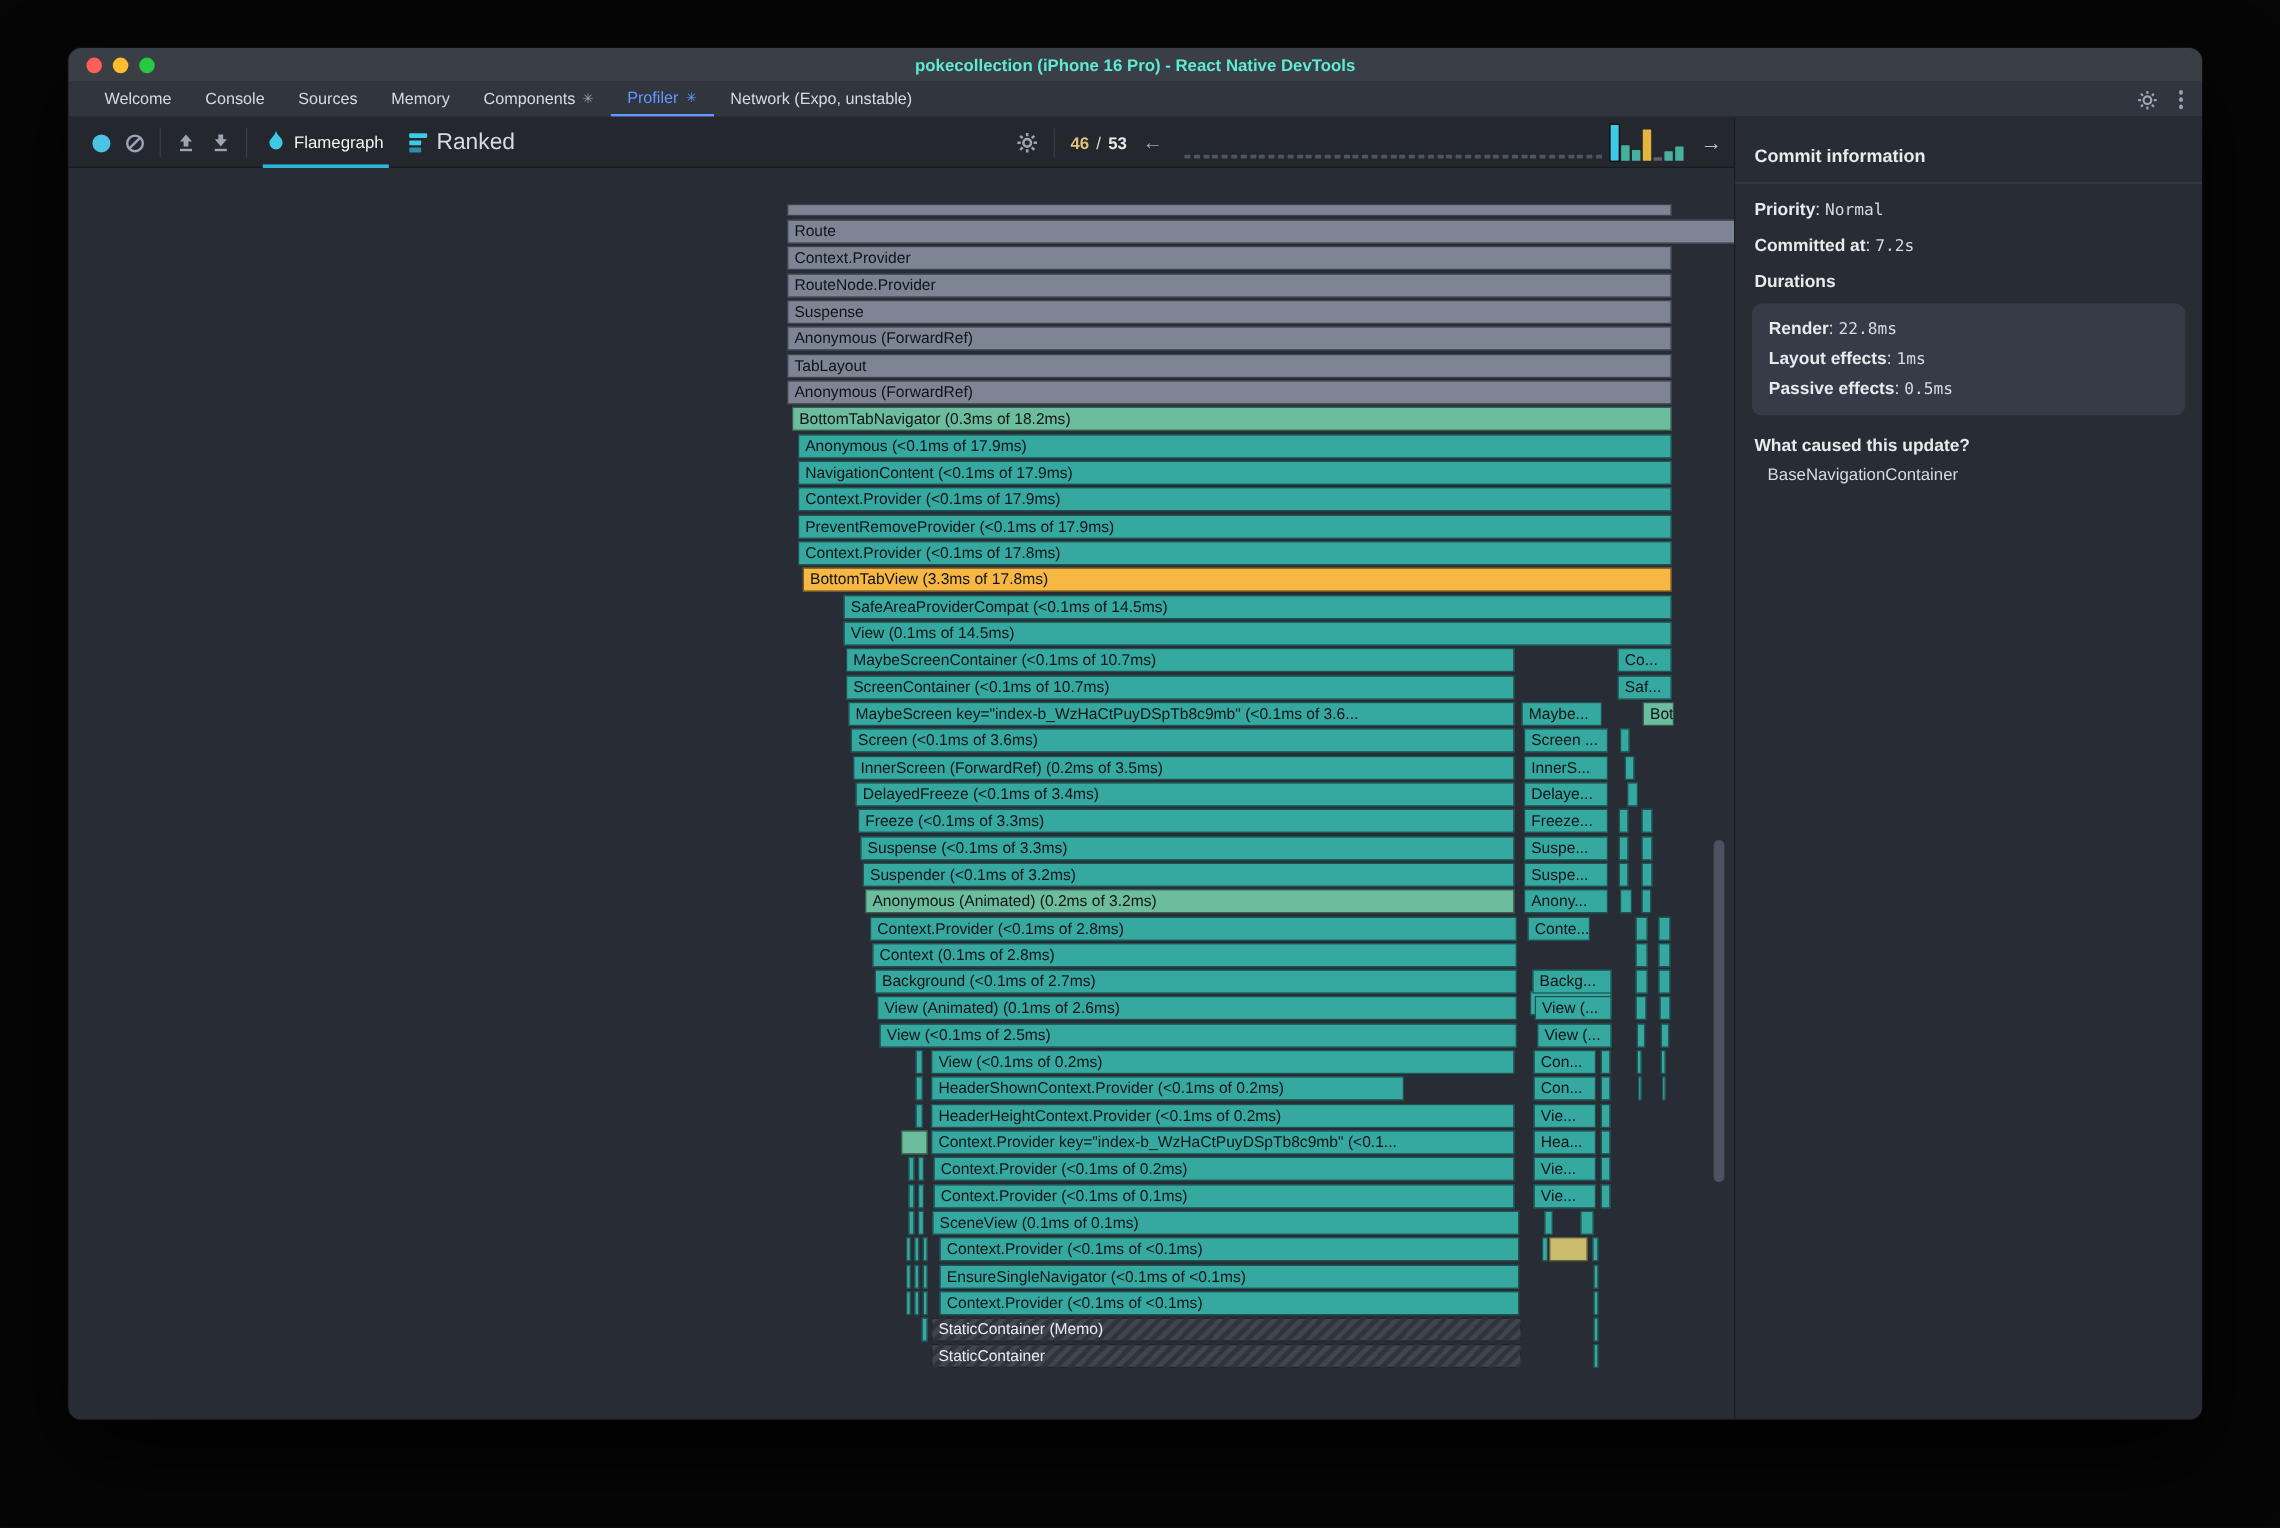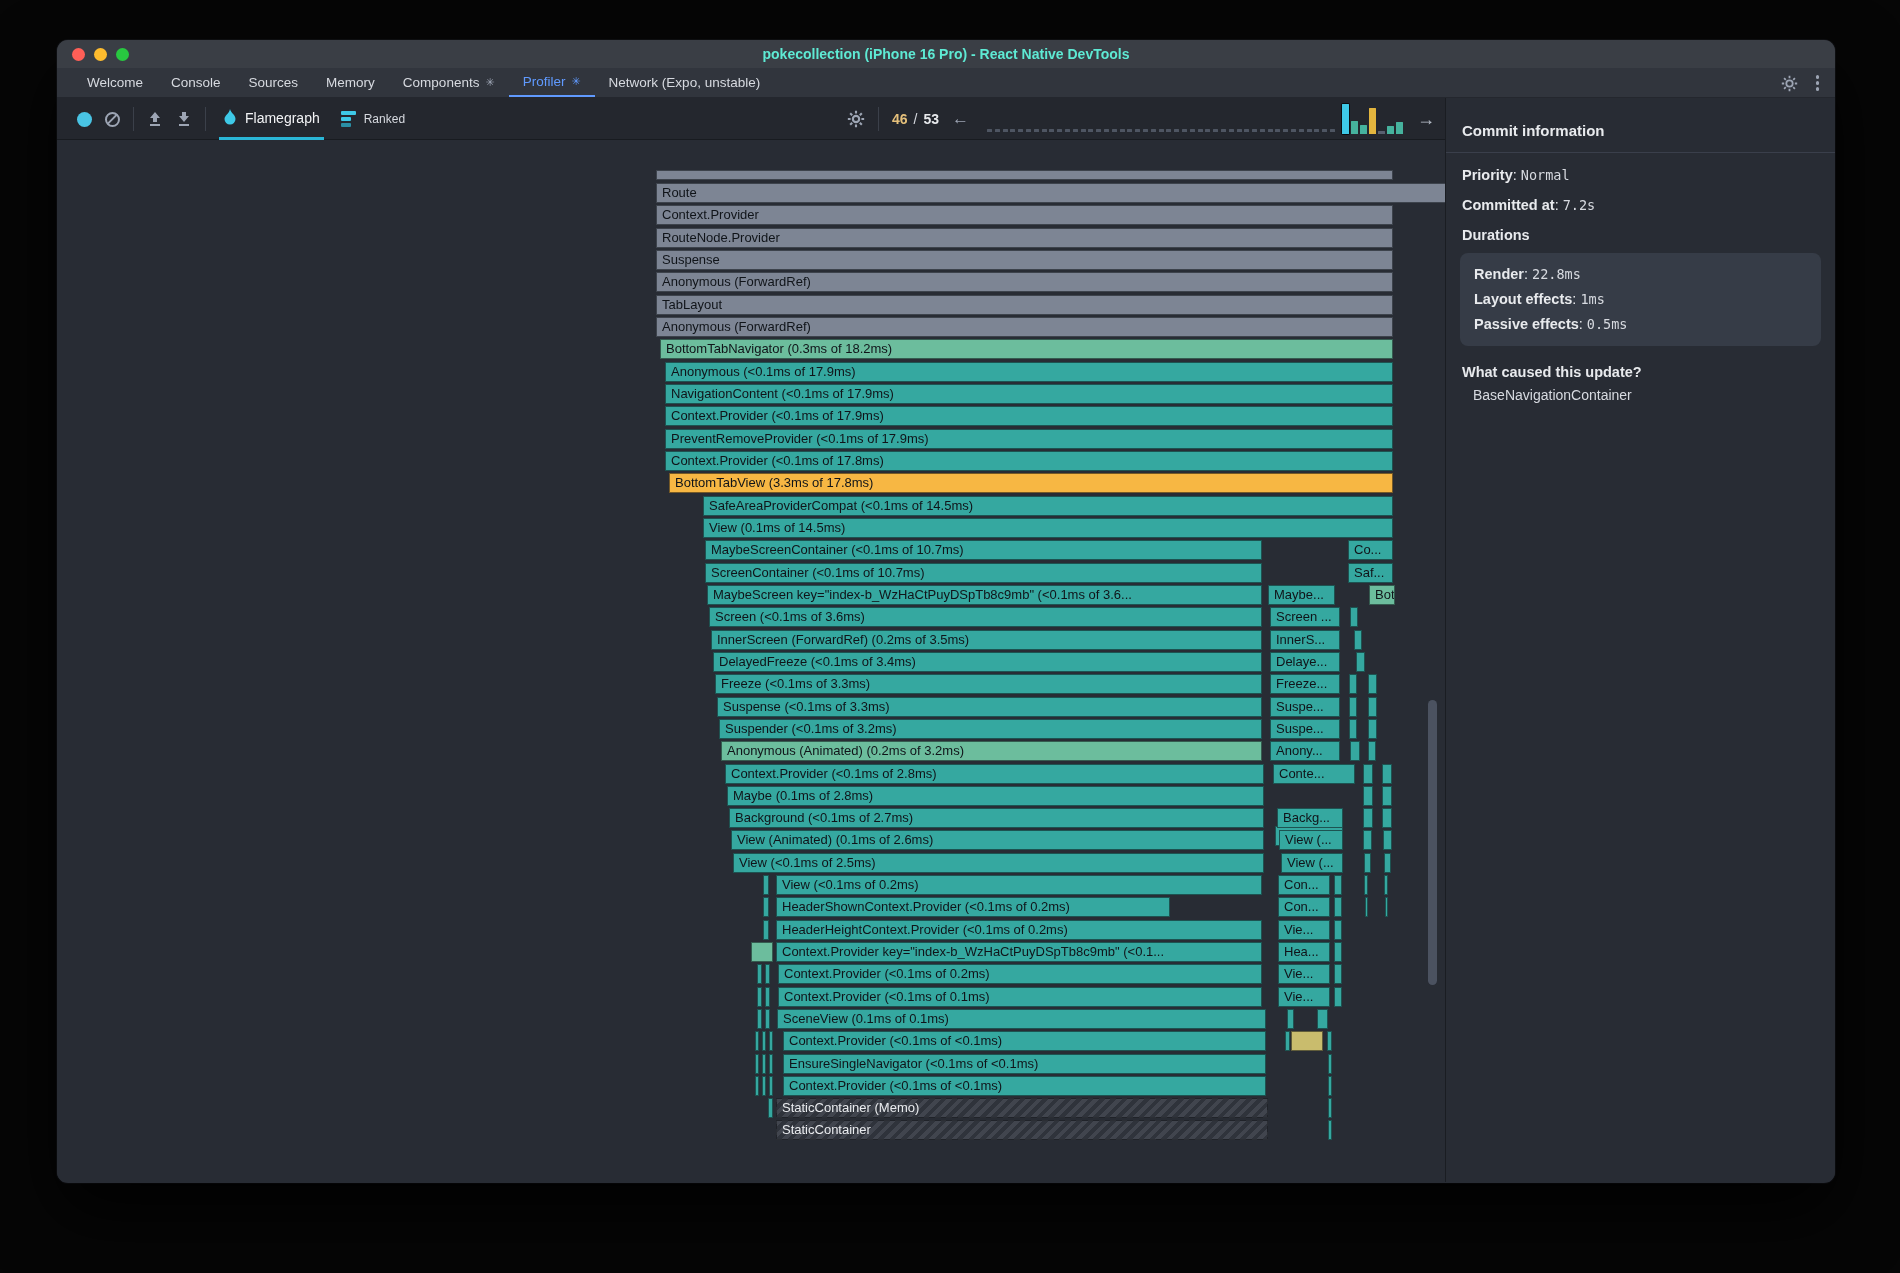--- a/index.html
+++ b/index.html
@@ -34,21 +34,21 @@
   
   .toolbar { height:42px; background:#24272e; border-bottom:1px solid #181b20; position:relative; }
   .cluster { position:absolute; top:0; height:42px; display:flex; align-items:center; gap:13px; }
   .sep { width:1px; height:24px; background:#3b404a; }
   .rec-dot { width:15px; height:15px; border-radius:50%; background:#49c4e4; }
   .block-icon { width:15px; height:15px; border-radius:50%; border:2px solid #9da5b4; position:relative; }
   .block-icon::after { content:""; position:absolute; left:-1px; top:4.6px; width:13px; height:2px; background:#9da5b4; transform:rotate(-45deg); }
   .fg-tab { display:flex; align-items:center; gap:8px; height:42px; padding:0 4px; border-bottom:3px solid #2ab6d6; }
   .fg-tab .lbl { color:#f2f3f5; font-size:14px; }
   .rk-tab { display:flex; align-items:center; gap:8px; height:42px; padding:0 4px; }
-  .rk-tab .lbl { color:#d7dae0; font-size:12px; }
+  .rk-tab .lbl { color:#d7dae0; font-size:19px; }
   .rk-icon { display:flex; flex-direction:column; gap:2.5px; }
   .rk-icon i { display:block; height:3.5px; background:#3ec9e7; border-radius:1px; }
   .rk-icon i:nth-child(1){width:15px;} .rk-icon i:nth-child(2){width:10px;} .rk-icon i:nth-child(3){width:10px; background:#2a8fa5;}
   .count { font-size:14px; font-weight:bold; }
   .count .cur { color:#e5c07b; } .count .sl { color:#d7dae0; margin:0 6px; font-weight:normal;} .count .tot { color:#e8eaed; }
   .arrow { font-size:17px; color:#9da5b4; }
   .commit-dashes { position:absolute; left:930px; bottom:7px; display:flex; align-items:flex-end; gap:2.8px; }
   .commit-dashes i { width:5px; height:3px; background:#4e5562; display:block; border-radius:0.5px;}
   .commit-bars { position:absolute; left:1285px; bottom:5px; display:flex; align-items:flex-end; gap:2px; height:32px; }
   .commit-bars i { width:7px; display:block; border-radius:0.5px; }
@@ -352,26 +352,26 @@
             <div class="seg c-t nopad" style="left: 1311px; width: 9px;"></div>
           </div>
           <div class="frow" style="top: 601px; height: 20px;">
             <div class="seg c-l" style="left: 664px; width: 541px;">Anonymous (Animated) (0.2ms of 3.2ms)</div>
             <div class="seg c-t" style="left: 1213px; width: 70px;">Anony...</div>
             <div class="seg c-t nopad" style="left: 1293px; width: 10px;"></div>
             <div class="seg c-t nopad" style="left: 1311px; width: 8px;"></div>
           </div>
           <div class="frow" style="top: 624px; height: 20px;">
             <div class="seg c-t" style="left: 668px; width: 539px;">Context.Provider (&lt;0.1ms of 2.8ms)</div>
-            <div class="seg c-t" style="left: 1216px; width: 82px;">Conte...</div>
+            <div class="seg c-t" style="left: 1216px; width: 52px;">Conte...</div>
             <div class="seg c-t nopad" style="left: 1306px; width: 10px;"></div>
             <div class="seg c-t nopad" style="left: 1325px; width: 10px;"></div>
           </div>
           <div class="frow" style="top: 646px; height: 20px;">
-            <div class="seg c-t" style="left: 670px; width: 537px;">Maybe (0.1ms of 2.8ms)</div>
+            <div class="seg c-t" style="left: 670px; width: 537px;">Context (0.1ms of 2.8ms)</div>
             <div class="seg c-t" style="left: 1218px; width: 68px; margin-top: 40px;">Scree...</div>
             <div class="seg c-t nopad" style="left: 1306px; width: 10px;"></div>
             <div class="seg c-t nopad" style="left: 1325px; width: 10px;"></div>
           </div>
           <div class="frow" style="top: 668px; height: 20px;">
             <div class="seg c-t" style="left: 672px; width: 535px;">Background (&lt;0.1ms of 2.7ms)</div>
             <div class="seg c-t" style="left: 1220px; width: 66px;">Backg...</div>
             <div class="seg c-t nopad" style="left: 1306px; width: 10px;"></div>
             <div class="seg c-t nopad" style="left: 1325px; width: 10px;"></div>
           </div>

